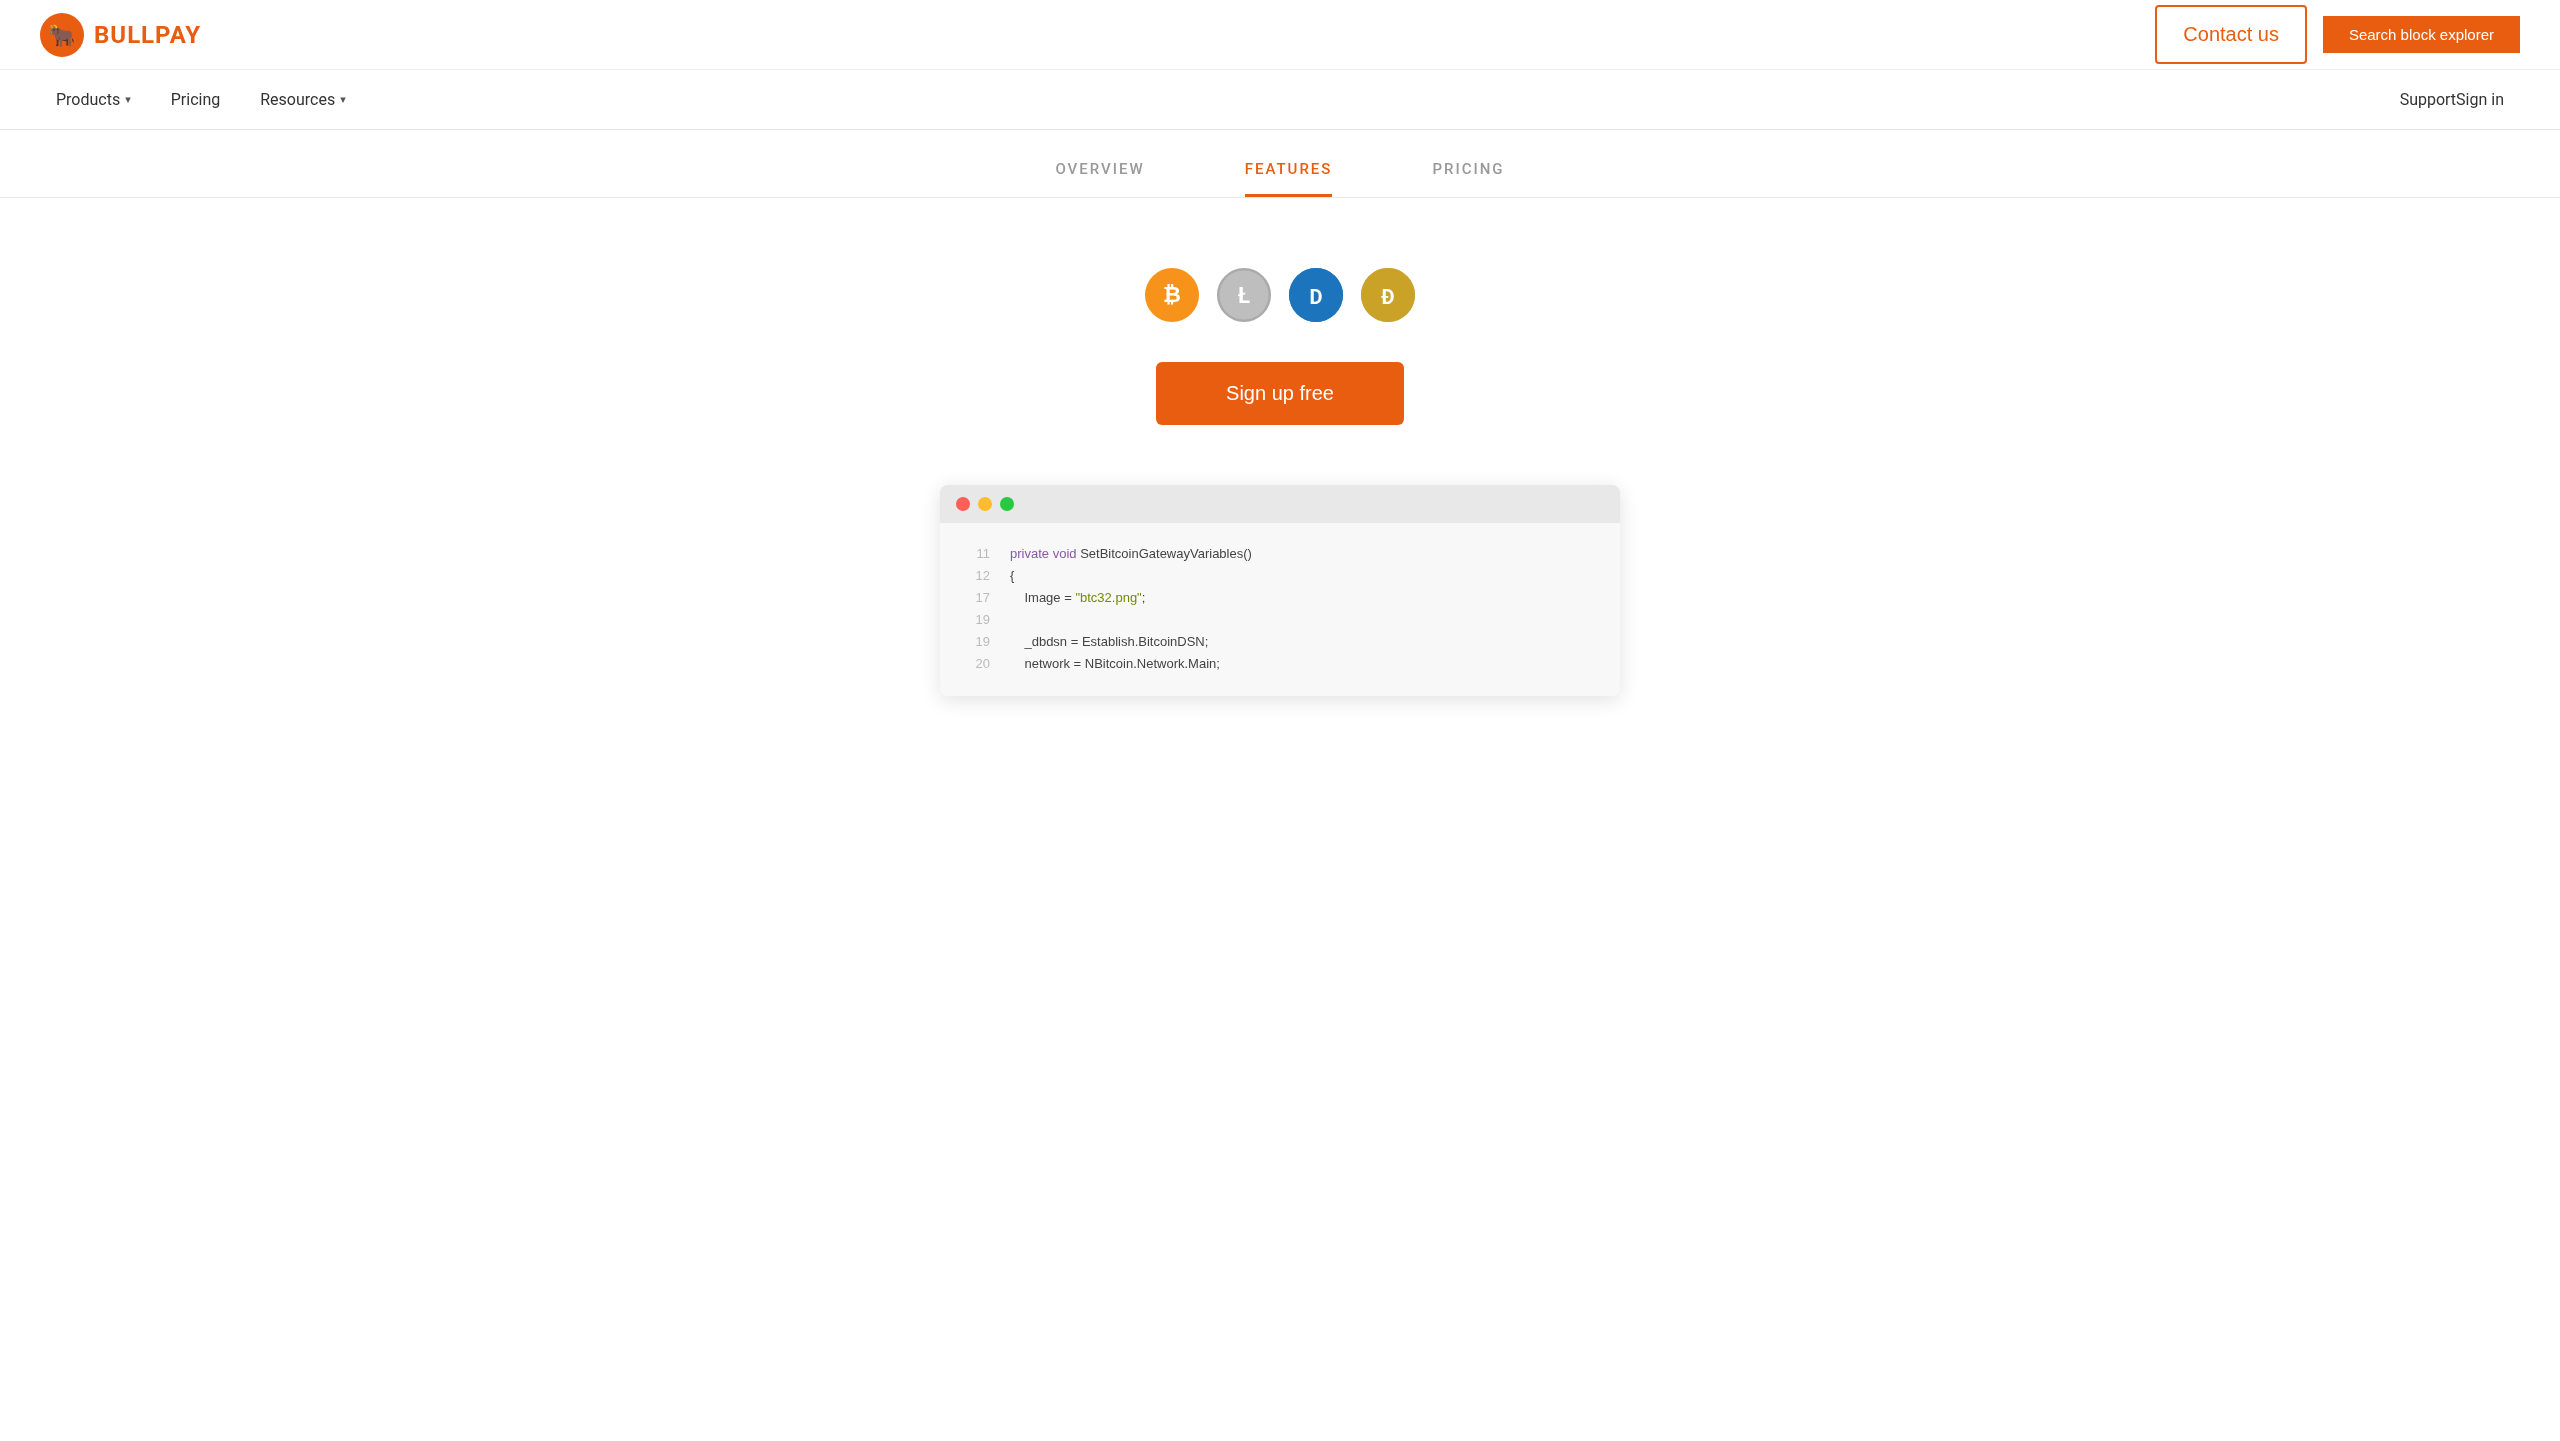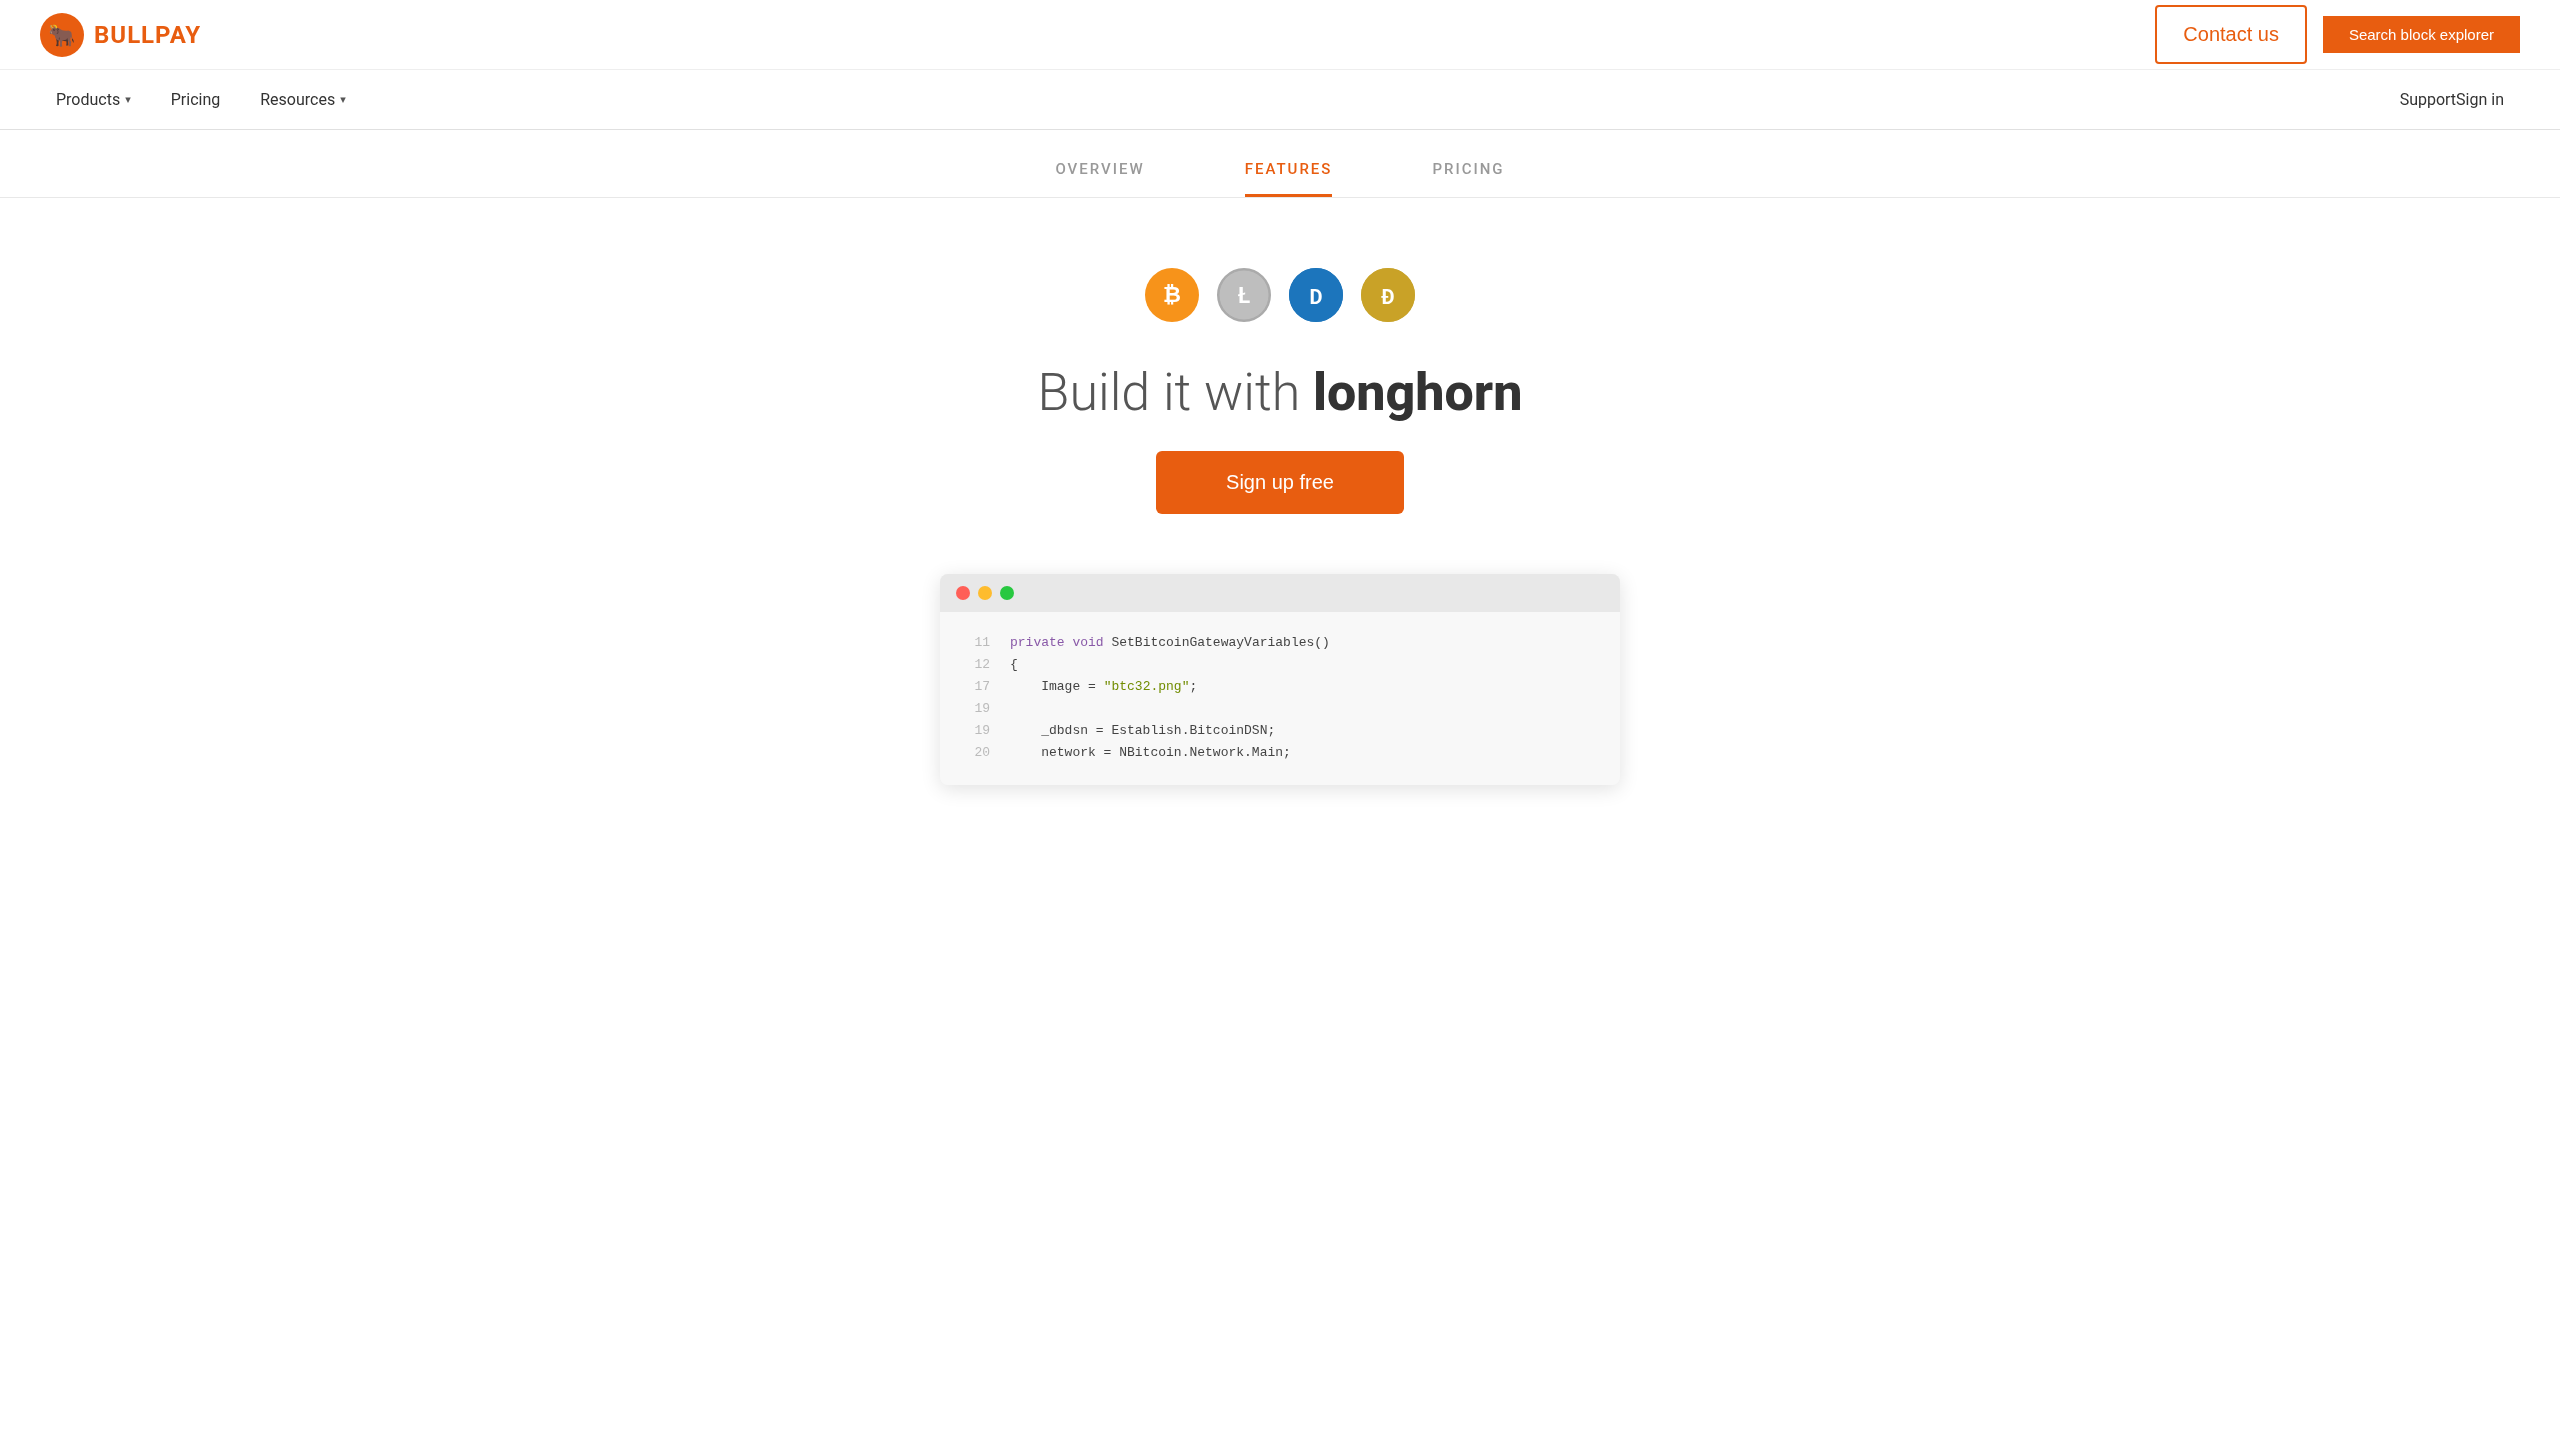--- a/index.html
+++ b/index.html
@@ -247,21 +247,21 @@
       border-radius: 50%;
     }
 
     .dot-red { background: #ff5f57; }
     .dot-yellow { background: #febc2e; }
     .dot-green { background: #28c840; }
 
     .code-body {
       background: #f8f8f8;
       padding: 20px 30px;
-      font-family: Liberation Mono, monospace;
+      font-family: Liberation Sans, sans-serif;
       font-size: 13px;
       line-height: 1.7;
     }
 
     .code-line {
       display: flex;
       gap: 20px;
     }
 
     .line-num {
@@ -344,23 +344,20 @@
       </svg>
     </div>
     <div class="crypto-coin coin-doge" title="Dogecoin">
       <svg viewBox="0 0 54 54" width="54" height="54" xmlns="http://www.w3.org/2000/svg">
         <circle cx="27" cy="27" r="27" fill="#c9a227"></circle>
         <text x="27" y="36" text-anchor="middle" font-size="20" fill="white" font-weight="bold">Ð</text>
       </svg>
     </div>
   </div>
 
-  <h1 class="hero-title">
-    <span>Build it with </span><strong>longhorn</strong>
-  </h1>
 
 
   <button class="btn-signup">Sign up free</button>
 
   <div class="code-window">
     <div class="code-titlebar">
       <div class="dot dot-red"></div>
       <div class="dot dot-yellow"></div>
       <div class="dot dot-green"></div>
     </div>

